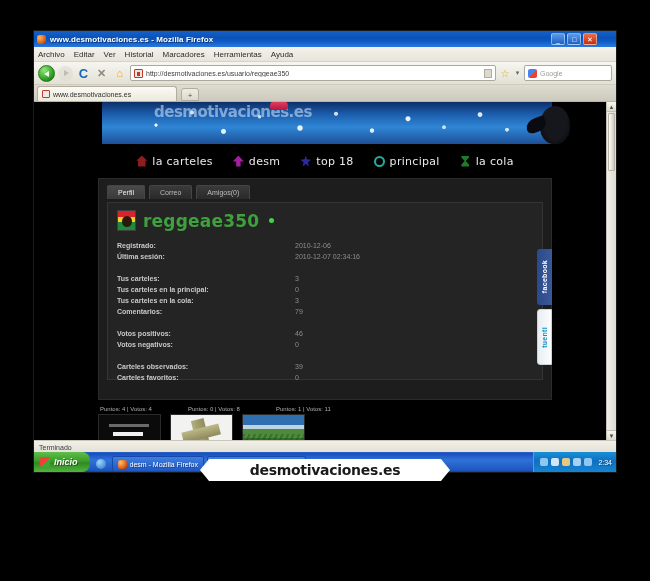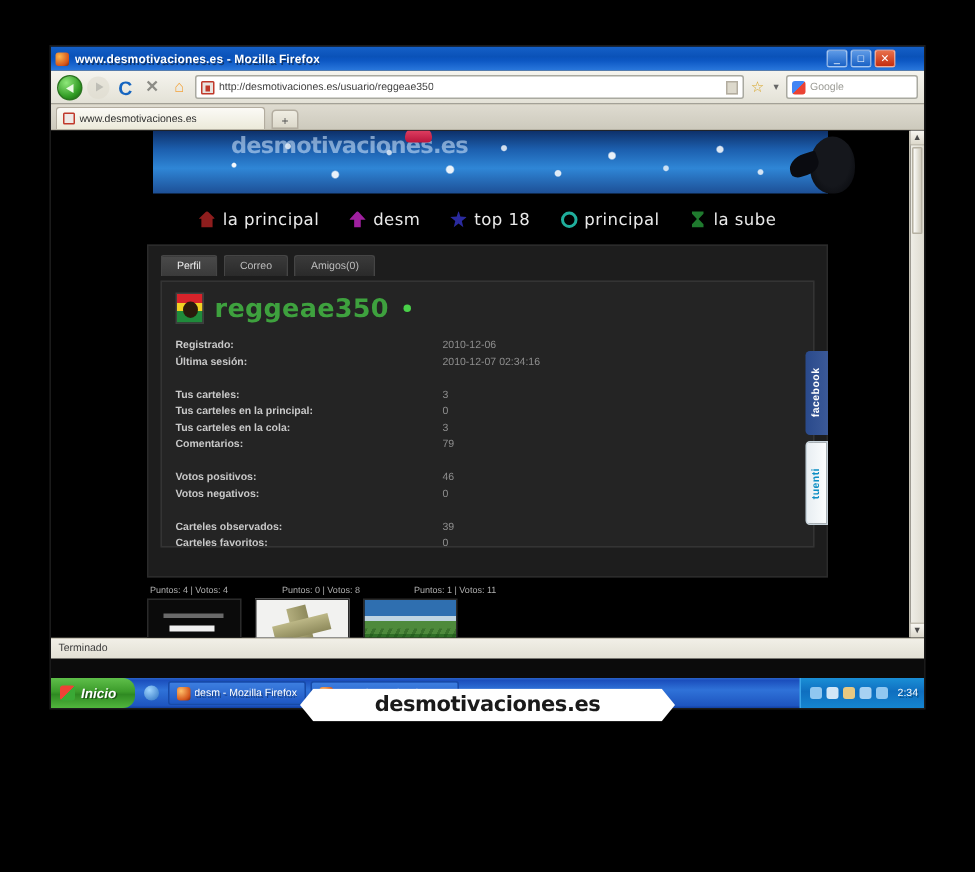--- a/index.html
+++ b/index.html
@@ -308,21 +308,21 @@
   
   .statusbar {
     height: 14px; background: linear-gradient(to bottom,#f1efe7,#e2e0d4);
     border-top:1px solid #c9c5b7; display:flex; align-items:center; padding:0 5px;
   }
   .statusbar .stext { font-size:7px; color:#3b3b3b; }
   
   .taskbar {
     position:absolute; left:0; right:0; bottom:0; height:20px;
     background: linear-gradient(to bottom,#2a63c9 0%,#1b4fbd 8%,#2f72d8 40%,#1e55c0 92%,#113f9e 100%);
-    display:flex; align-items:center; gap:3px;
+    display:flex; align-items:flex-end; gap:3px;
   }
   .startbtn {
     height:20px; padding: 0 12px 0 6px; display:flex; align-items:center; gap:4px;
     background: linear-gradient(to bottom,#5fbf4a 0%,#3c9c2b 45%,#2f8a22 55%,#51b63d 100%);
     border-radius: 0 8px 8px 0;
   }
   .startbtn .flag { width:10px;height:10px;background:#f5f5f5;border-radius:2px;
     background: linear-gradient(135deg,#ef4136 0 50%,#3aa935 50% 100%);}
   .startbtn .slabel { font-size:9px; font-style:italic; font-weight:bold; color:#fff; text-shadow:1px 1px 0 rgba(0,0,0,.4);}
   .qlaunch { width:16px; height:16px; display:flex;align-items:center;justify-content:center; }
@@ -375,20 +375,29 @@
     <div class="titlebar">
       <div class="ficon"></div>
       <div class="ttext">www.desmotivaciones.es - Mozilla Firefox</div>
       <div class="winbtns">
         <span class="b-min">_</span>
         <span class="b-max">□</span>
         <span class="b-close">✕</span>
       </div>
     </div>
 
+    <div class="menubar">
+      <span>Archivo</span>
+      <span>Editar</span>
+      <span>Ver</span>
+      <span>Historial</span>
+      <span>Marcadores</span>
+      <span>Herramientas</span>
+      <span>Ayuda</span>
+    </div>
 
     <div class="navbar">
       <div class="navbtn back"></div>
       <div class="navbtn fwd"></div>
       <div class="navbtn reload">C</div>
       <div class="navbtn stop">✕</div>
       <div class="navbtn home">⌂</div>
       <div class="urlbox">
         <div class="favicon"></div>
         <div class="utext">http://desmotivaciones.es/usuario/reggeae350</div>
@@ -415,37 +424,37 @@
       <div class="sitehead">
         <div class="snowband"></div>
         <div class="logotext">desmotivaciones.es</div>
         <div class="santa"></div>
         <div class="penguin"></div>
       </div>
 
       <div class="mainnav">
         <div class="navitem">
           <div class="nicon home"></div>
-          <div class="nlabel">la principal</div>
+          <div class="nlabel">la carteles</div>
         </div>
         <div class="navitem">
           <div class="nicon up"></div>
           <div class="nlabel">desm</div>
         </div>
         <div class="navitem">
           <div class="nicon top"></div>
           <div class="nlabel">top 18</div>
         </div>
         <div class="navitem">
           <div class="nicon rand"></div>
           <div class="nlabel">principal</div>
         </div>
         <div class="navitem">
           <div class="nicon queue"></div>
-          <div class="nlabel">la sube</div>
+          <div class="nlabel">la cola</div>
         </div>
       </div>
 
       <div class="content">
         <div class="ptabs">
           <div class="ptab active">Perfil</div>
           <div class="ptab">Correo</div>
           <div class="ptab">Amigos(0)</div>
         </div>
 

